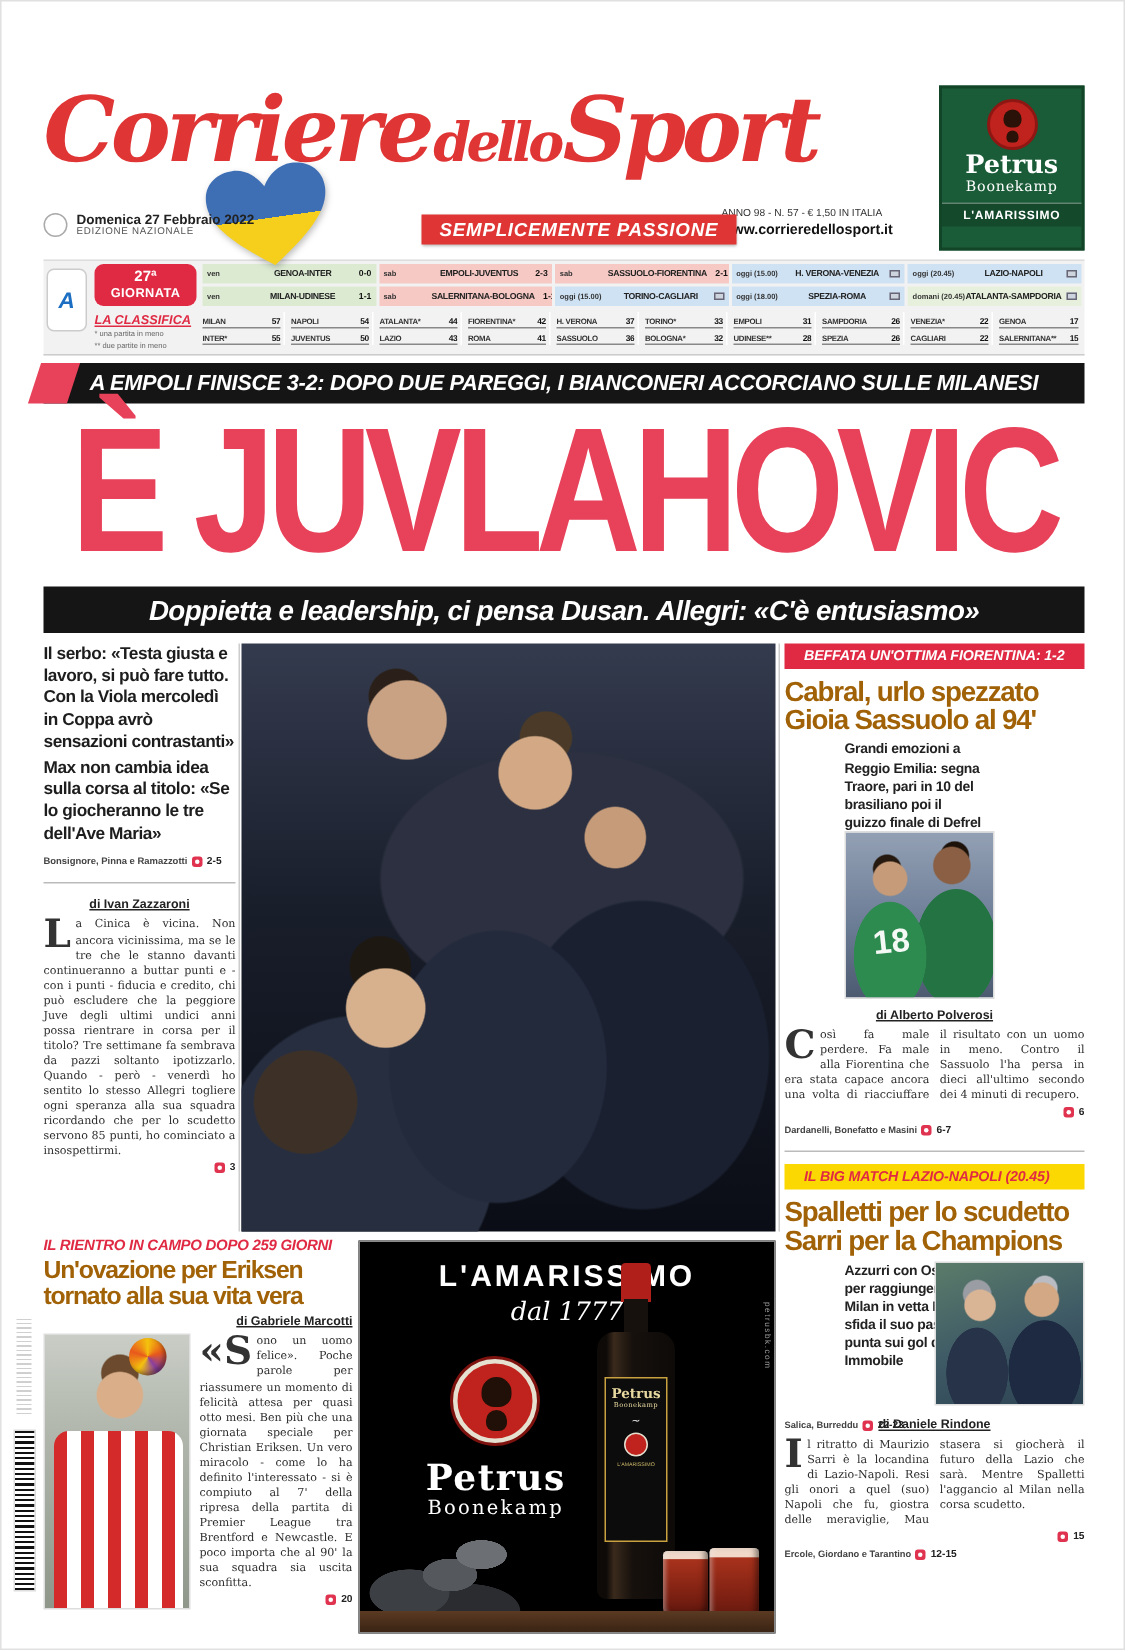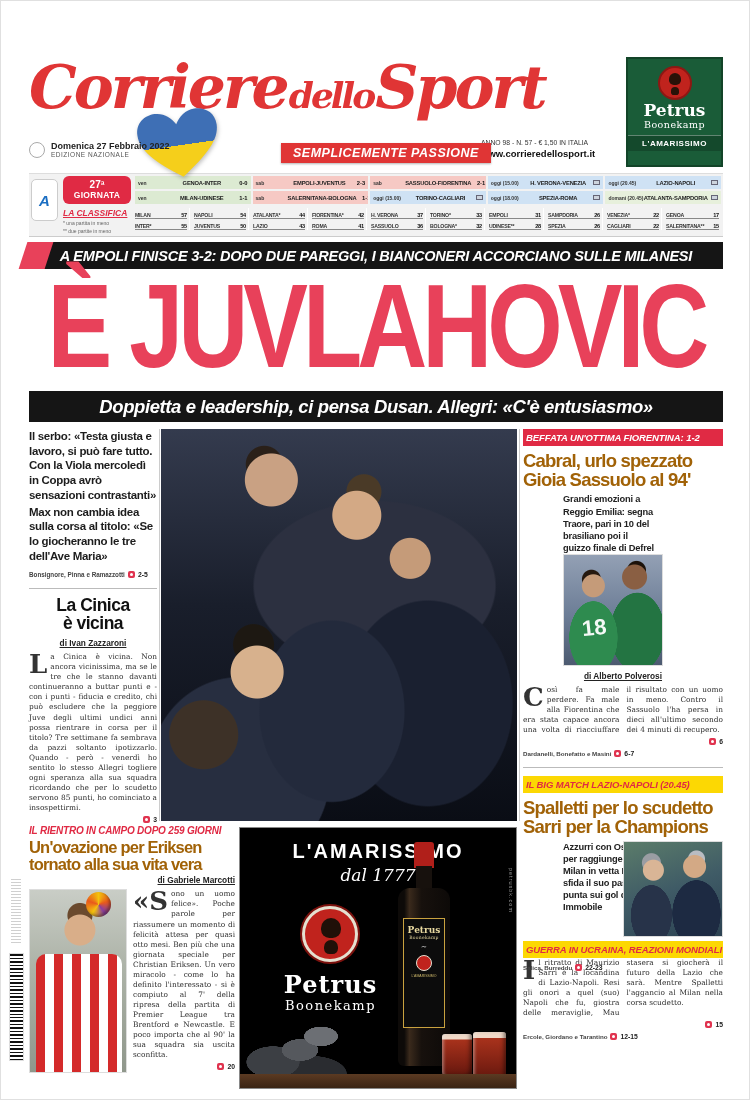--- a/index.html
+++ b/index.html
@@ -124,21 +124,21 @@
       radial-gradient(circle at 12% 78%, #3d3127 0 34px, transparent 35px),
       radial-gradient(ellipse 120px 150px at 48% 72%, #232a3c 0 60%, transparent 61%),
       radial-gradient(ellipse 140px 170px at 75% 70%, #1a2030 0 60%, transparent 61%),
       radial-gradient(ellipse 150px 160px at 22% 88%, #272e40 0 60%, transparent 61%),
       radial-gradient(ellipse 200px 140px at 60% 40%, #2c3040 0 60%, transparent 61%),
       linear-gradient(180deg,#343b4e 0%,#191e2b 45%,#0a0d15 100%);}
   .vline{position:absolute;top:0;width:1px;height:100%;background:#ccc;}
 
   
   #right-col{position:absolute;left:494px;top:0;width:200px;height:100%;}
-  .bar{height:17px;display:flex;align-items:center;padding:0 3px;font-size:9.5px;font-weight:900;
+  .bar{height:17px;display:flex;align-items:center;padding:0 13px;font-size:9.5px;font-weight:900;
        font-style:italic;letter-spacing:-.1px;white-space:nowrap;}
   .bar.red{background:var(--label-red);color:#fff;}
   .bar.yellow{background:var(--label-yellow);color:var(--label-red);}
   .art-title{font-size:18.5px;font-weight:900;line-height:1.04;letter-spacing:-.8px;color:#a16207;margin:5px 0 4px;}
   .deck-row{position:relative;min-height:108px;margin-left:40px;}
   .deck{width:94px;font-size:9.3px;font-weight:600;line-height:1.3;color:#222;letter-spacing:-.2px;}
   .ph{position:absolute;right:0;top:0;border:1px solid #ddd;}
   .body2{column-count:2;column-gap:7px;margin-top:2px;}
   .footline{display:flex;align-items:center;gap:3px;font-size:6.2px;font-weight:bold;color:#444;margin-top:5px;}
 
@@ -457,24 +457,20 @@
   <div id="main">
     <div id="left-col">
       <p class="intro">Il serbo: «Testa giusta e lavoro, si può fare tutto. Con la Viola mercoledì in Coppa avrò sensazioni contrastanti»</p>
       <p class="intro">Max non cambia idea sulla corsa al titolo: «Se lo giocheranno le tre dell'Ave Maria»</p>
       <div class="byline-sm">
         <span>Bonsignore, Pinna e Ramazzotti</span>
         <span class="pgicon"></span>
         <span class="pgnum">2-5</span>
       </div>
       <hr class="divider">
-      <div class="cinica-title">
-        <div>La Cinica</div>
-        <div>è vicina</div>
-      </div>
       <span class="author">di Ivan Zazzaroni</span>
       <p class="serif-body dropcap">La Cinica è vicina. Non ancora vicinissima, ma se le tre che le stanno davanti continueranno a buttar punti e - con i punti - fiducia e credito, chi può escludere che la peggiore Juve degli ultimi undici anni possa rientrare in corsa per il titolo? Tre settimane fa sembrava da pazzi soltanto ipotizzarlo. Quando - però - venerdì ho sentito lo stesso Allegri togliere ogni speranza alla sua squadra ricordando che per lo scudetto servono 85 punti, ho cominciato a insospettirmi.</p>
       <div class="endref">
         <span class="pgicon"></span>
         <span class="pgnum">3</span>
       </div>
     </div>
 
     <div class="vline" style="left:130px;"></div>
     <div id="photo-main"></div>
@@ -572,21 +568,20 @@
           <div class="ltxt">L'AMARISSIMO</div>
         </div>
       </div>
       <div class="glass g1"></div>
       <div class="glass g2"></div>
       <div class="ad-url">petrusbk.com</div>
       <div class="wood"></div>
     </div>
 
     <div id="ukraine">
-      <div class="bar yellow">GUERRA IN UCRAINA, REAZIONI MONDIALI</div>
       <div class="footline">
         <span>Salica, Burreddu</span>
         <span class="pgicon"></span>
         <span class="pgnum">22-23</span>
       </div>
     </div>
   </div>
 
   <div id="spine-note"></div>
   <div id="barcode"></div>

